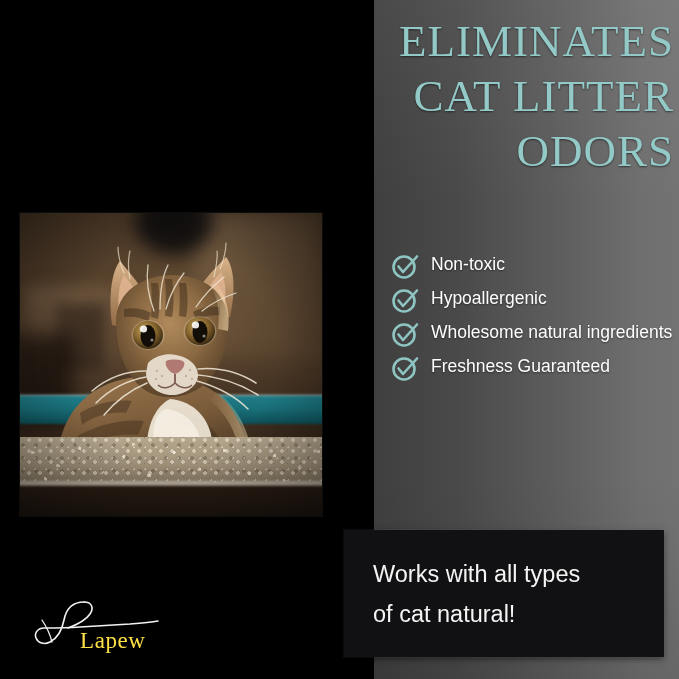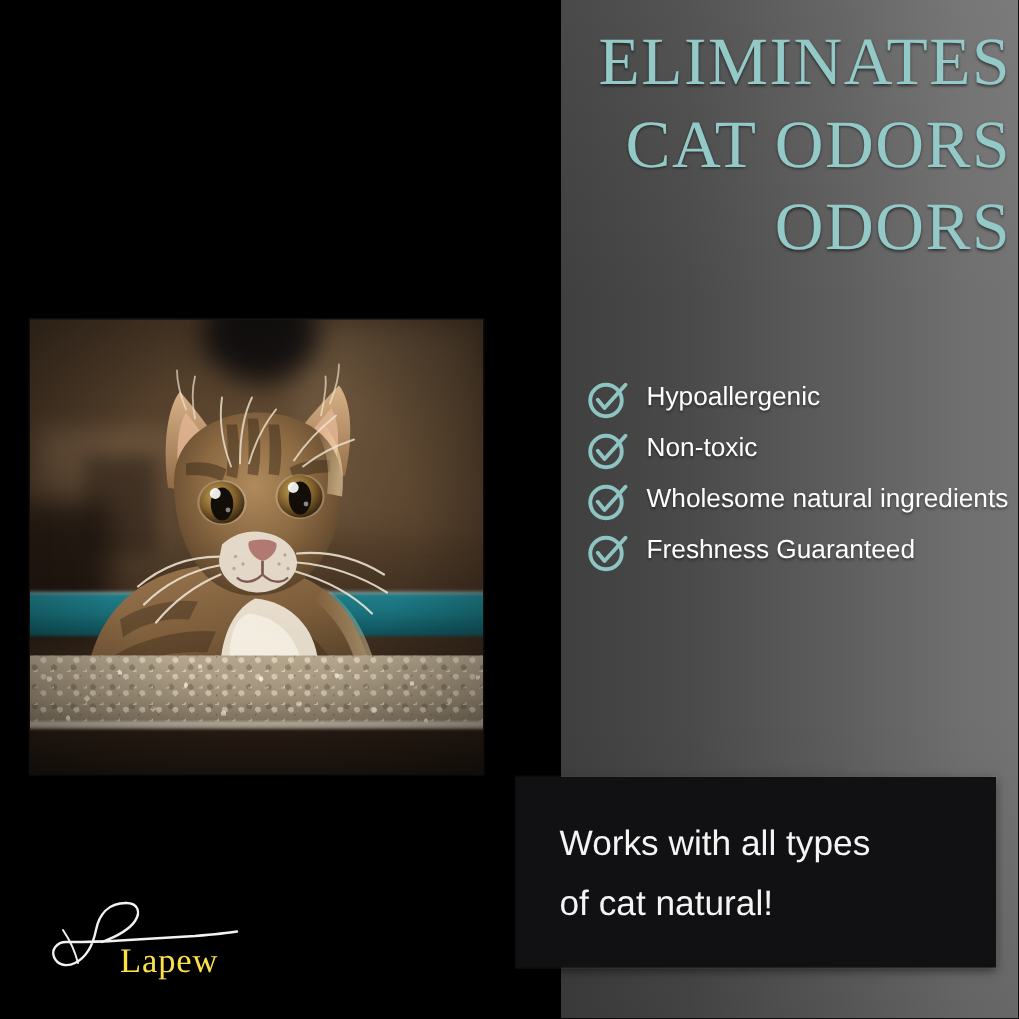--- a/index.html
+++ b/index.html
@@ -162,21 +162,21 @@
   .cat svg{display:block;width:100%;height:100%;}
 
   .ph-vig{
     position:absolute;left:0;top:0;width:100%;height:100%;
     background:radial-gradient(ellipse 78% 78% at 50% 45%, rgba(0,0,0,0) 45%, rgba(0,0,0,.45) 100%);
     pointer-events:none;
   }
 
   
   .callout{
-    position:absolute;left:344px;top:518px;width:320px;height:127px;
+    position:absolute;left:344px;top:530px;width:320px;height:127px;
     background:#111113;
     box-shadow:0 0 0 1px rgba(255,255,255,.045), 0 2px 6px rgba(0,0,0,.5);
   }
   .callout-text{
     position:absolute;left:29px;top:24px;width:268px;
     color:#f4f4f4;
     font-size:23.5px;
     line-height:40px;
     font-family:"Liberation Sans", sans-serif;
   }
@@ -199,44 +199,44 @@
 <body>
 
 <div id="ad">
 
   <div class="bg-black"></div>
   <div class="bg-gray"></div>
   <div class="bg-gray-sheen"></div>
 
   <div class="headline">
     <span class="hl-line">ELIMINATES</span>
-    <span class="hl-line">CAT ODORS</span>
+    <span class="hl-line">CAT LITTER</span>
     <span class="hl-line">ODORS</span>
   </div>
 
   <div class="benefits">
+
+    <div class="benefit">
+      <span class="chk">
+        <svg viewBox="0 0 30 30" xmlns="http://www.w3.org/2000/svg">
+          <circle cx="14" cy="16" r="10.5" fill="none" stroke="#8ec4c2" stroke-width="2.6"></circle>
+          <path d="M8.5 15.5 L13 21 L27 5.5" fill="none" stroke="#8ec4c2" stroke-width="2.6" stroke-linecap="round" stroke-linejoin="round"></path>
+        </svg>
+      </span>
+      <span class="benefit-label">Non-toxic</span>
+    </div>
 
     <div class="benefit">
       <span class="chk">
         <svg viewBox="0 0 30 30" xmlns="http://www.w3.org/2000/svg">
           <circle cx="14" cy="16" r="10.5" fill="none" stroke="#8ec4c2" stroke-width="2.6"></circle>
           <path d="M8.5 15.5 L13 21 L27 5.5" fill="none" stroke="#8ec4c2" stroke-width="2.6" stroke-linecap="round" stroke-linejoin="round"></path>
         </svg>
       </span>
       <span class="benefit-label">Hypoallergenic</span>
-    </div>
-
-    <div class="benefit">
-      <span class="chk">
-        <svg viewBox="0 0 30 30" xmlns="http://www.w3.org/2000/svg">
-          <circle cx="14" cy="16" r="10.5" fill="none" stroke="#8ec4c2" stroke-width="2.6"></circle>
-          <path d="M8.5 15.5 L13 21 L27 5.5" fill="none" stroke="#8ec4c2" stroke-width="2.6" stroke-linecap="round" stroke-linejoin="round"></path>
-        </svg>
-      </span>
-      <span class="benefit-label">Non-toxic</span>
     </div>
 
     <div class="benefit">
       <span class="chk">
         <svg viewBox="0 0 30 30" xmlns="http://www.w3.org/2000/svg">
           <circle cx="14" cy="16" r="10.5" fill="none" stroke="#8ec4c2" stroke-width="2.6"></circle>
           <path d="M8.5 15.5 L13 21 L27 5.5" fill="none" stroke="#8ec4c2" stroke-width="2.6" stroke-linecap="round" stroke-linejoin="round"></path>
         </svg>
       </span>
       <span class="benefit-label">Wholesome natural ingredients</span>

